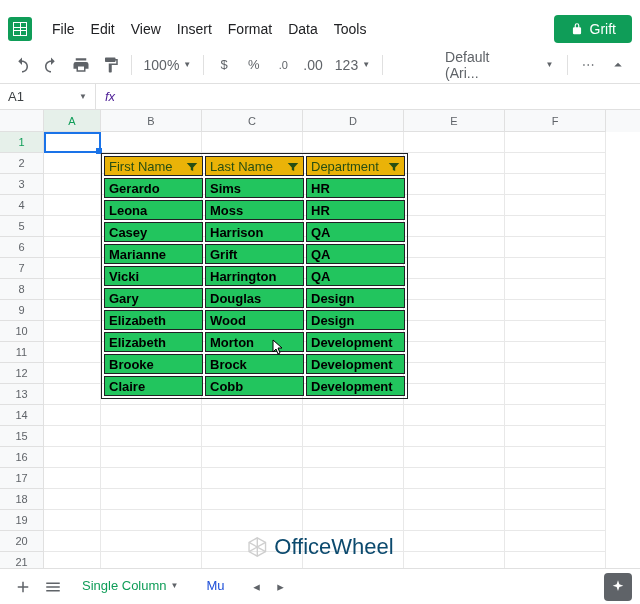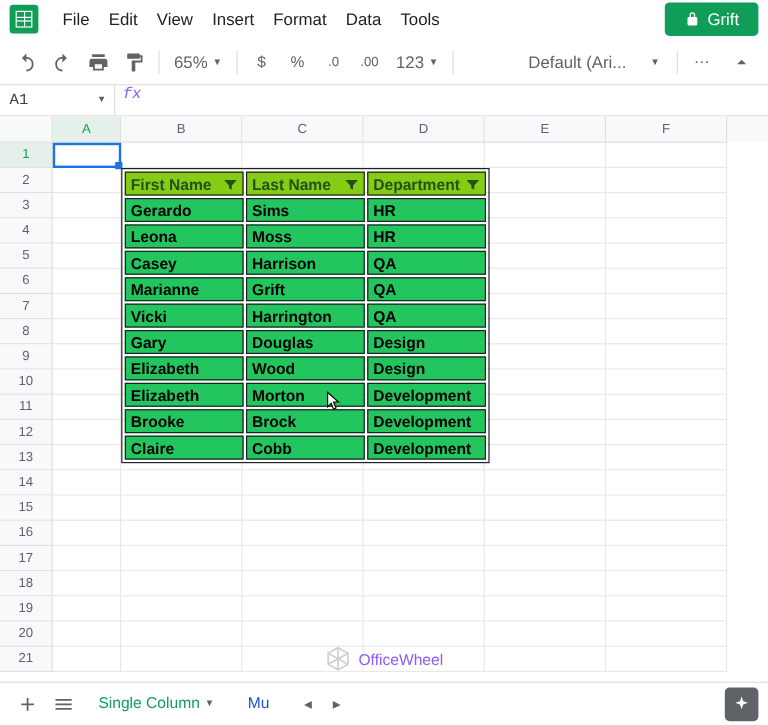--- a/index.html
+++ b/index.html
@@ -11,20 +11,21 @@
   height: 604px;
   overflow: hidden;
   position: relative;
 }
 .menubar {
   display: flex;
   align-items: center;
   height: 32px;
   padding: 16px 8px;
   border-bottom: 1px solid transparent;
+  margin-top: 13px;
 }
 .sheets-icon {
   width: 24px;
   height: 24px;
   background: #0f9d58;
   border-radius: 3px;
   margin-right: 12px;
   position: relative;
 }
 .sheets-icon::after {
@@ -73,37 +74,36 @@
   cursor: pointer;
   border-radius: 3px;
 }
 .tool-sep { width: 1px; height: 20px; background: #e0e0e0; margin: 0 4px; }
 .zoom-sel { display: flex; align-items: center; gap: 4px; color: #5f6368; padding: 0 6px; font-size: 14px; }
 .font-sel { display: flex; align-items: center; gap: 20px; color: #5f6368; padding: 0 8px; font-size: 14px; margin-left: 48px; }
 .toolbar-right { margin-left: auto; display: flex; align-items: center; gap: 4px; }
 .dropdown-arrow { font-size: 8px; color: #5f6368; }
 .namebox-row {
   display: flex;
-  align-items: flex-start;
+  align-items: center;
   height: 26px;
   border-bottom: 1px solid #e0e0e0;
-  font-family: Liberation Mono, monospace;
 }
 .name-box {
   width: 96px;
   height: 100%;
   border-right: 1px solid #e0e0e0;
   display: flex;
   align-items: center;
   padding: 0 8px;
   font-size: 13px;
   color: #3c4043;
 }
 .name-box-dd { margin-left: auto; font-size: 8px; color: #5f6368; }
-.fx-label { width: 28px; text-align: center; color: #8b5cf6; font-style: italic; font-size: 13px; }
+.fx-label { width: 28px; text-align: center; color: #4c1d95; font-style: italic; font-size: 13px; }
 .formula-bar { flex: 1; height: 100%; padding: 0 6px; }
 
 .grid-area { position: relative; height: 470px; overflow: hidden; }
 .col-headers {
   display: flex;
   height: 22px;
   background: #f8f9fa;
 }
 .corner {
   width: 44px;
@@ -180,23 +180,23 @@
   width: 99px;
   height: 20px;
   padding: 0 4px;
   font-size: 13px;
   text-align: left;
   vertical-align: middle;
   background: #22c55e;
   font-weight: bold;
 }
 .data-table th {
-  background: #84cc16;
+  background: #eab308;
   color: #274e13;
-  font-weight: bold;
+  font-weight: normal;
   position: relative;
 }
 .filter-icon {
   position: absolute;
   right: 3px;
   top: 3px;
   width: 14px;
   height: 14px;
   color: #274e13;
   cursor: pointer;
@@ -246,22 +246,22 @@
   width: 28px; height: 28px;
   background: #5f6368;
   border-radius: 4px;
   display: flex; align-items: center; justify-content: center;
   color: #fff;
 }
 .watermark {
   position: absolute;
   bottom: 44px; left: 50%;
   transform: translateX(-50%);
-  color: #8b5cf6;
-  font-size: 13px;
+  color: #0c4a6e;
+  font-size: 22px;
   display: flex; align-items: center; gap: 6px;
   pointer-events: none;
 }
 svg { display: block; }
 </style>
 </head>
 <body>
 
 <div class="menubar">
   <div class="sheets-icon"></div>
@@ -296,28 +296,28 @@
         <path d="M19 8H5a3 3 0 00-3 3v6h4v4h12v-4h4v-6a3 3 0 00-3-3zm-3 11H8v-5h8v5zm3-13H5V3h14v3z"></path>
       </svg>
     </div>
   <div class="tool-btn">
       <svg width="18" height="18" viewBox="0 0 24 24" fill="#5f6368">
         <path d="M18 4V3a1 1 0 00-1-1H5a1 1 0 00-1 1v4a1 1 0 001 1h12a1 1 0 001-1V6h1v4H9v11a1 1 0 001 1h2a1 1 0 001-1v-9h8V4h-3z"></path>
       </svg>
     </div>
   <div class="tool-sep"></div>
   <div class="zoom-sel">
-    <span>65%</span>
+    <span>100%</span>
     <span class="dropdown-arrow">▼</span>
   </div>
   <div class="tool-sep"></div>
   <div class="tool-btn">$</div>
   <div class="tool-btn">%</div>
   <div class="tool-btn" style="font-size:11px">.0</div>
-  <div class="tool-btn" style="font-size:11px">.00</div>
+  <div class="tool-btn" style="font-size:14px">.00</div>
   <div class="zoom-sel">
     <span>123</span>
     <span class="dropdown-arrow">▼</span>
   </div>
   <div class="tool-sep"></div>
   <div class="font-sel">
     <span>Default (Ari...</span>
     <span class="dropdown-arrow">▼</span>
   </div>
   <div class="tool-sep"></div>

